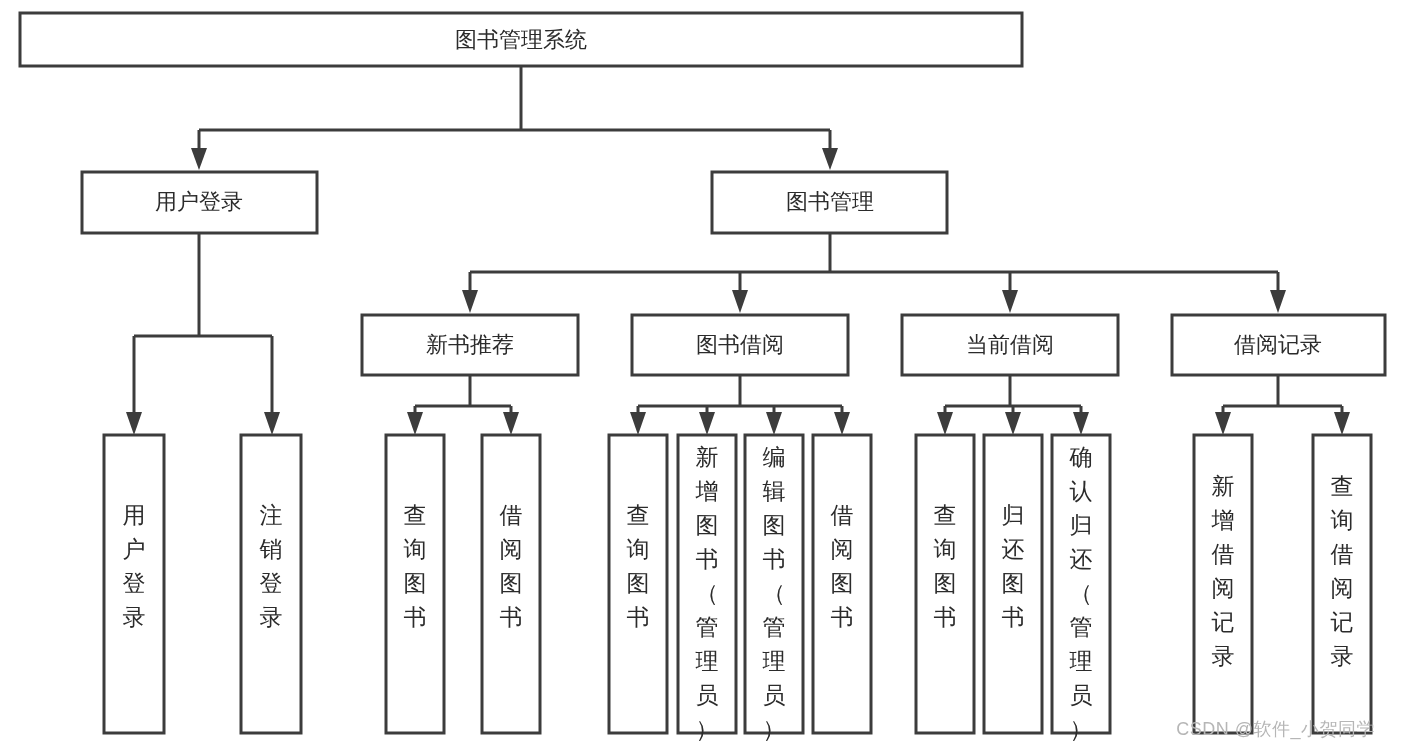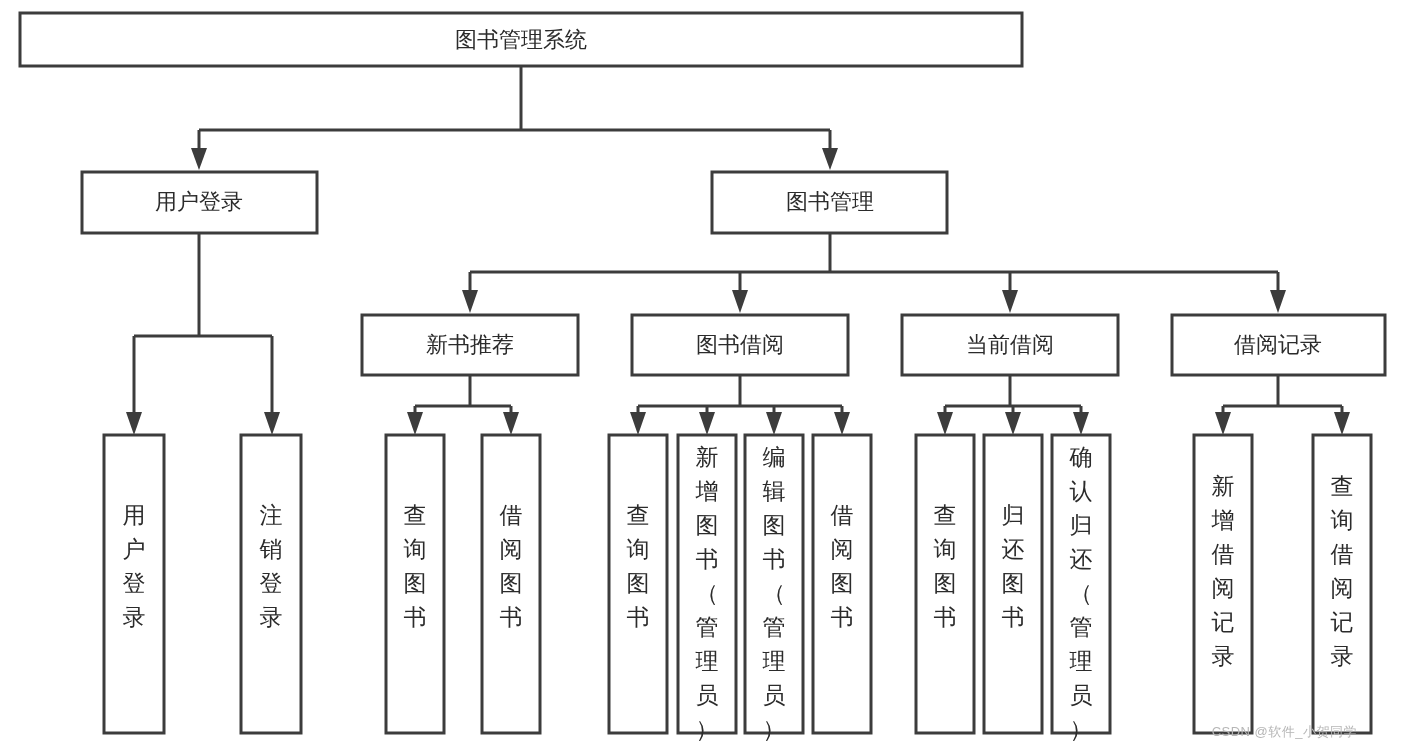--- a/index.html
+++ b/index.html
@@ -51,24 +51,24 @@
     dominant-baseline: middle;
   }
   .node-label-v {
     font-family: "Liberation Sans", "DejaVu Sans", sans-serif;
     font-size: 23px;
     fill: #2b2b2b;
     text-anchor: middle;
   }
   .watermark {
     position: absolute;
-    right: 32px;
+    right: 14px;
     bottom: 6px;
     font-family: "Liberation Sans", "DejaVu Sans", sans-serif;
-    font-size: 13px;
+    font-size: 18px;
     color: #b6b6b6;
     letter-spacing: 0.5px;
     white-space: nowrap;
     user-select: none;
   }
 </style>
 </head>
 <body>
 
 <div id="diagram-root">

